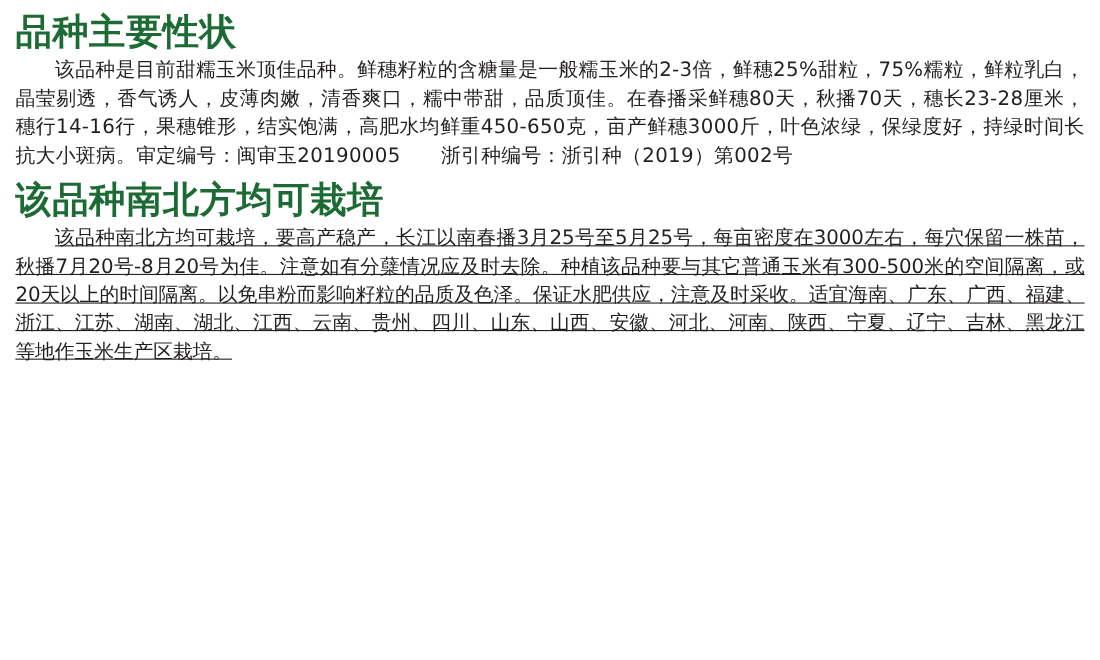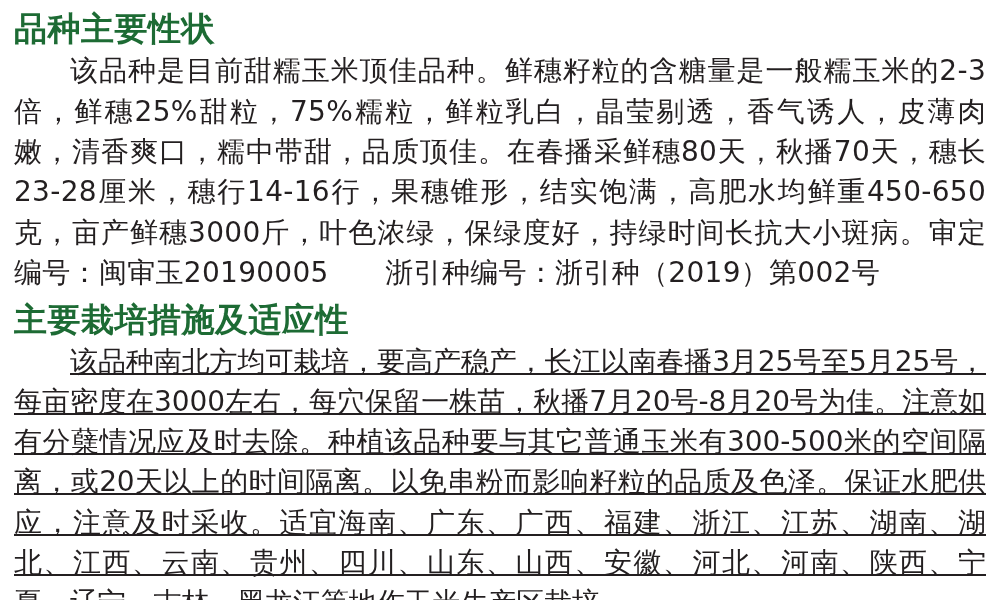--- a/index.html
+++ b/index.html
@@ -30,21 +30,21 @@
     line-height: 1.25;
     letter-spacing: 0.5px;
     margin: 0 0 2px 0;
     font-family: "DejaVu Sans", "Liberation Sans", sans-serif;
   }
   .heading-2 {
     margin-top: 6px;
   }
   .body-text {
     color: #231f20;
-    font-size: 28px;
+    font-size: 18px;
     line-height: 1.44;
     text-align: justify;
     text-justify: inter-ideograph;
     margin: 0;
     font-family: "DejaVu Sans", "Liberation Sans", sans-serif;
   }
   .body-text.indent {
     text-indent: 2em;
   }
   .para-1 {
@@ -60,17 +60,17 @@
 <body>
 
 <div class="page">
 
   <div class="section">
     <h1 class="heading">品种主要性状</h1>
     <p class="body-text indent para-1">该品种是目前甜糯玉米顶佳品种。鲜穗籽粒的含糖量是一般糯玉米的2-3倍，鲜穗25%甜粒，75%糯粒，鲜粒乳白，晶莹剔透，香气诱人，皮薄肉嫩，清香爽口，糯中带甜，品质顶佳。在春播采鲜穗80天，秋播70天，穗长23-28厘米，穗行14-16行，果穗锥形，结实饱满，高肥水均鲜重450-650克，亩产鲜穗3000斤，叶色浓绿，保绿度好，持绿时间长抗大小斑病。审定编号：闽审玉20190005　　浙引种编号：浙引种（2019）第002号</p>
   </div>
 
   <div class="section">
-    <h1 class="heading heading-2">主要栽培措施及适应性</h1>
+    <h1 class="heading heading-2">该品种南北方均可栽培</h1>
     <p class="body-text indent para-2">该品种南北方均可栽培，要高产稳产，长江以南春播3月25号至5月25号，每亩密度在3000左右，每穴保留一株苗，秋播7月20号-8月20号为佳。注意如有分蘖情况应及时去除。种植该品种要与其它普通玉米有300-500米的空间隔离，或20天以上的时间隔离。以免串粉而影响籽粒的品质及色泽。保证水肥供应，注意及时采收。适宜海南、广东、广西、福建、浙江、江苏、湖南、湖北、江西、云南、贵州、四川、山东、山西、安徽、河北、河南、陕西、宁夏、辽宁、吉林、黑龙江等地作玉米生产区栽培。</p>
   </div>
 
 </div>
 
 </body></html>

